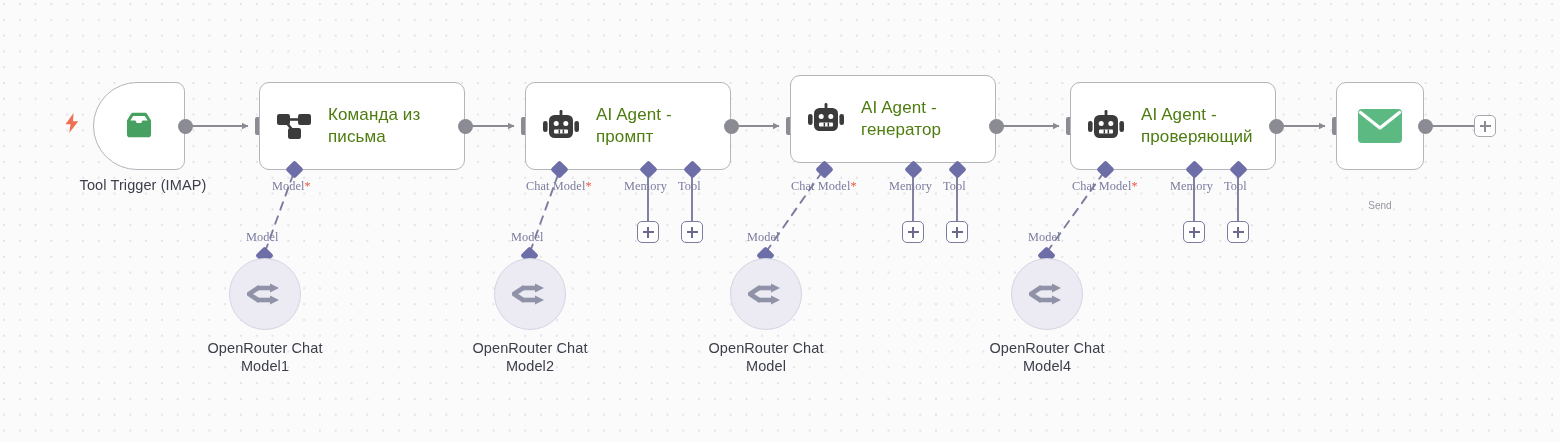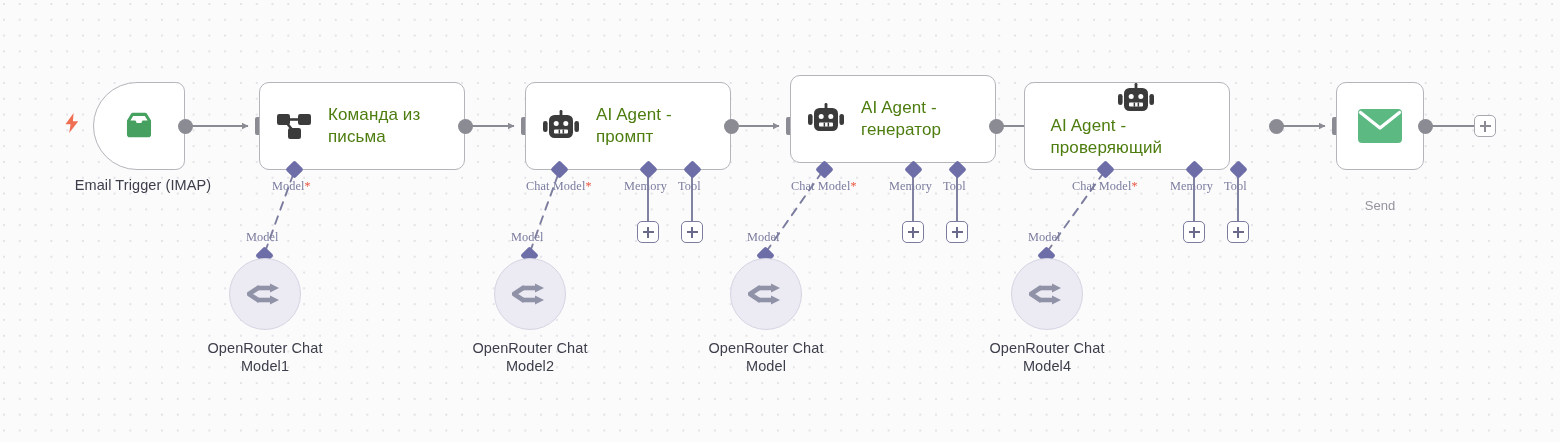--- a/index.html
+++ b/index.html
@@ -65,21 +65,21 @@
     text-align: center;
     font-size: 14.5px;
     color: #3c3e4a;
     line-height: 18px;
     letter-spacing: .1px;
     white-space: pre-line;
   }
   .node-sublabel {
     position: absolute;
     text-align: center;
-    font-size: 13px;
+    font-size: 10px;
     color: #95959f;
     line-height: 16px;
   }
   
   .port-out {
     position: absolute;
     width: 15px; height: 15px;
     border-radius: 50%;
     background: #8b8b94;
   }
@@ -190,21 +190,21 @@
   </span>
 
   <div class="node trigger" style="left:93px; top:82px; width:92px; height:88px;">
     <span class="node-icon">
       <svg width="42" height="34" viewBox="0 0 24 24">
         <path fill="#46a05f" d="M3.5 8.2 L6.4 3.3 A1.4 1.4 0 0 1 7.6 2.6 h8.8 a1.4 1.4 0 0 1 1.2 .7 L20.5 8.2 V18 a2 2 0 0 1-2 2 H5.5 a2 2 0 0 1-2-2 Z M7.9 4.9 L5.9 8.2 h3.2 a.9 .9 0 0 1 .85 .62 l.35 1.05 h3.4 l.35-1.05 A.9 .9 0 0 1 14.9 8.2 h3.2 l-2-3.3 Z"></path>
       </svg>
     </span>
   </div>
   <span class="port-out" style="left:178px; top:119px;"></span>
-  <div class="node-label" style="left:45px; top:176px; width:196px;">Email Trigger (IMAP)</div>
+  <div class="node-label" style="left:45px; top:176px; width:196px;">Tool Trigger (IMAP)</div>
 
   <span class="port-in" style="left:255px; top:117px;"></span>
   <div class="node wide" style="left:259px; top:82px; width:206px; height:88px;">
     <span class="node-icon">
       <svg width="34" height="30" viewBox="0 0 34 30">
         <rect x="0" y="3" width="13" height="11" rx="2.2" fill="#3b3b3b"></rect>
         <rect x="21" y="3" width="13" height="11" rx="2.2" fill="#3b3b3b"></rect>
         <rect x="11" y="17" width="13" height="11" rx="2.2" fill="#3b3b3b"></rect>
         <path d="M11.5 8.5 H22" stroke="#3b3b3b" stroke-width="2.6"></path>
         <path d="M7 8.5 L17 21" stroke="#3b3b3b" stroke-width="2.6"></path>
@@ -276,21 +276,21 @@
 
   <span class="port-diamond" style="left:907px; top:163px;"></span>
   <div class="port-label" style="left:889px; top:179px;">Memory</div>
   <div class="plus-btn" style="left:902px; top:221px;"></div>
 
   <span class="port-diamond" style="left:951px; top:163px;"></span>
   <div class="port-label" style="left:943px; top:179px;">Tool</div>
   <div class="plus-btn" style="left:946px; top:221px;"></div>
 
   <span class="port-in" style="left:1066px; top:117px;"></span>
-  <div class="node wide" style="left:1024px; top:82px; width:206px; height:88px;flex-direction:column;">
+  <div class="node wide" style="left:1070px; top:82px; width:206px; height:88px;">
     <span class="node-icon">
       <svg width="36" height="32" viewBox="0 0 36 32">
         <rect x="16.6" y="0" width="2.8" height="5.5" rx="1.2" fill="#3b3b3b"></rect>
         <rect x="0" y="11" width="4.6" height="11" rx="2.2" fill="#3b3b3b"></rect>
         <rect x="31.4" y="11" width="4.6" height="11" rx="2.2" fill="#3b3b3b"></rect>
         <rect x="6" y="5" width="24" height="23" rx="5.5" fill="#3b3b3b"></rect>
         <circle cx="13.2" cy="13.4" r="2.5" fill="#ffffff"></circle>
         <circle cx="22.8" cy="13.4" r="2.5" fill="#ffffff"></circle>
         <rect x="11" y="19.6" width="14" height="4" rx="1" fill="#ffffff"></rect>
         <rect x="15.6" y="19.6" width="1.5" height="4" fill="#3b3b3b"></rect>

